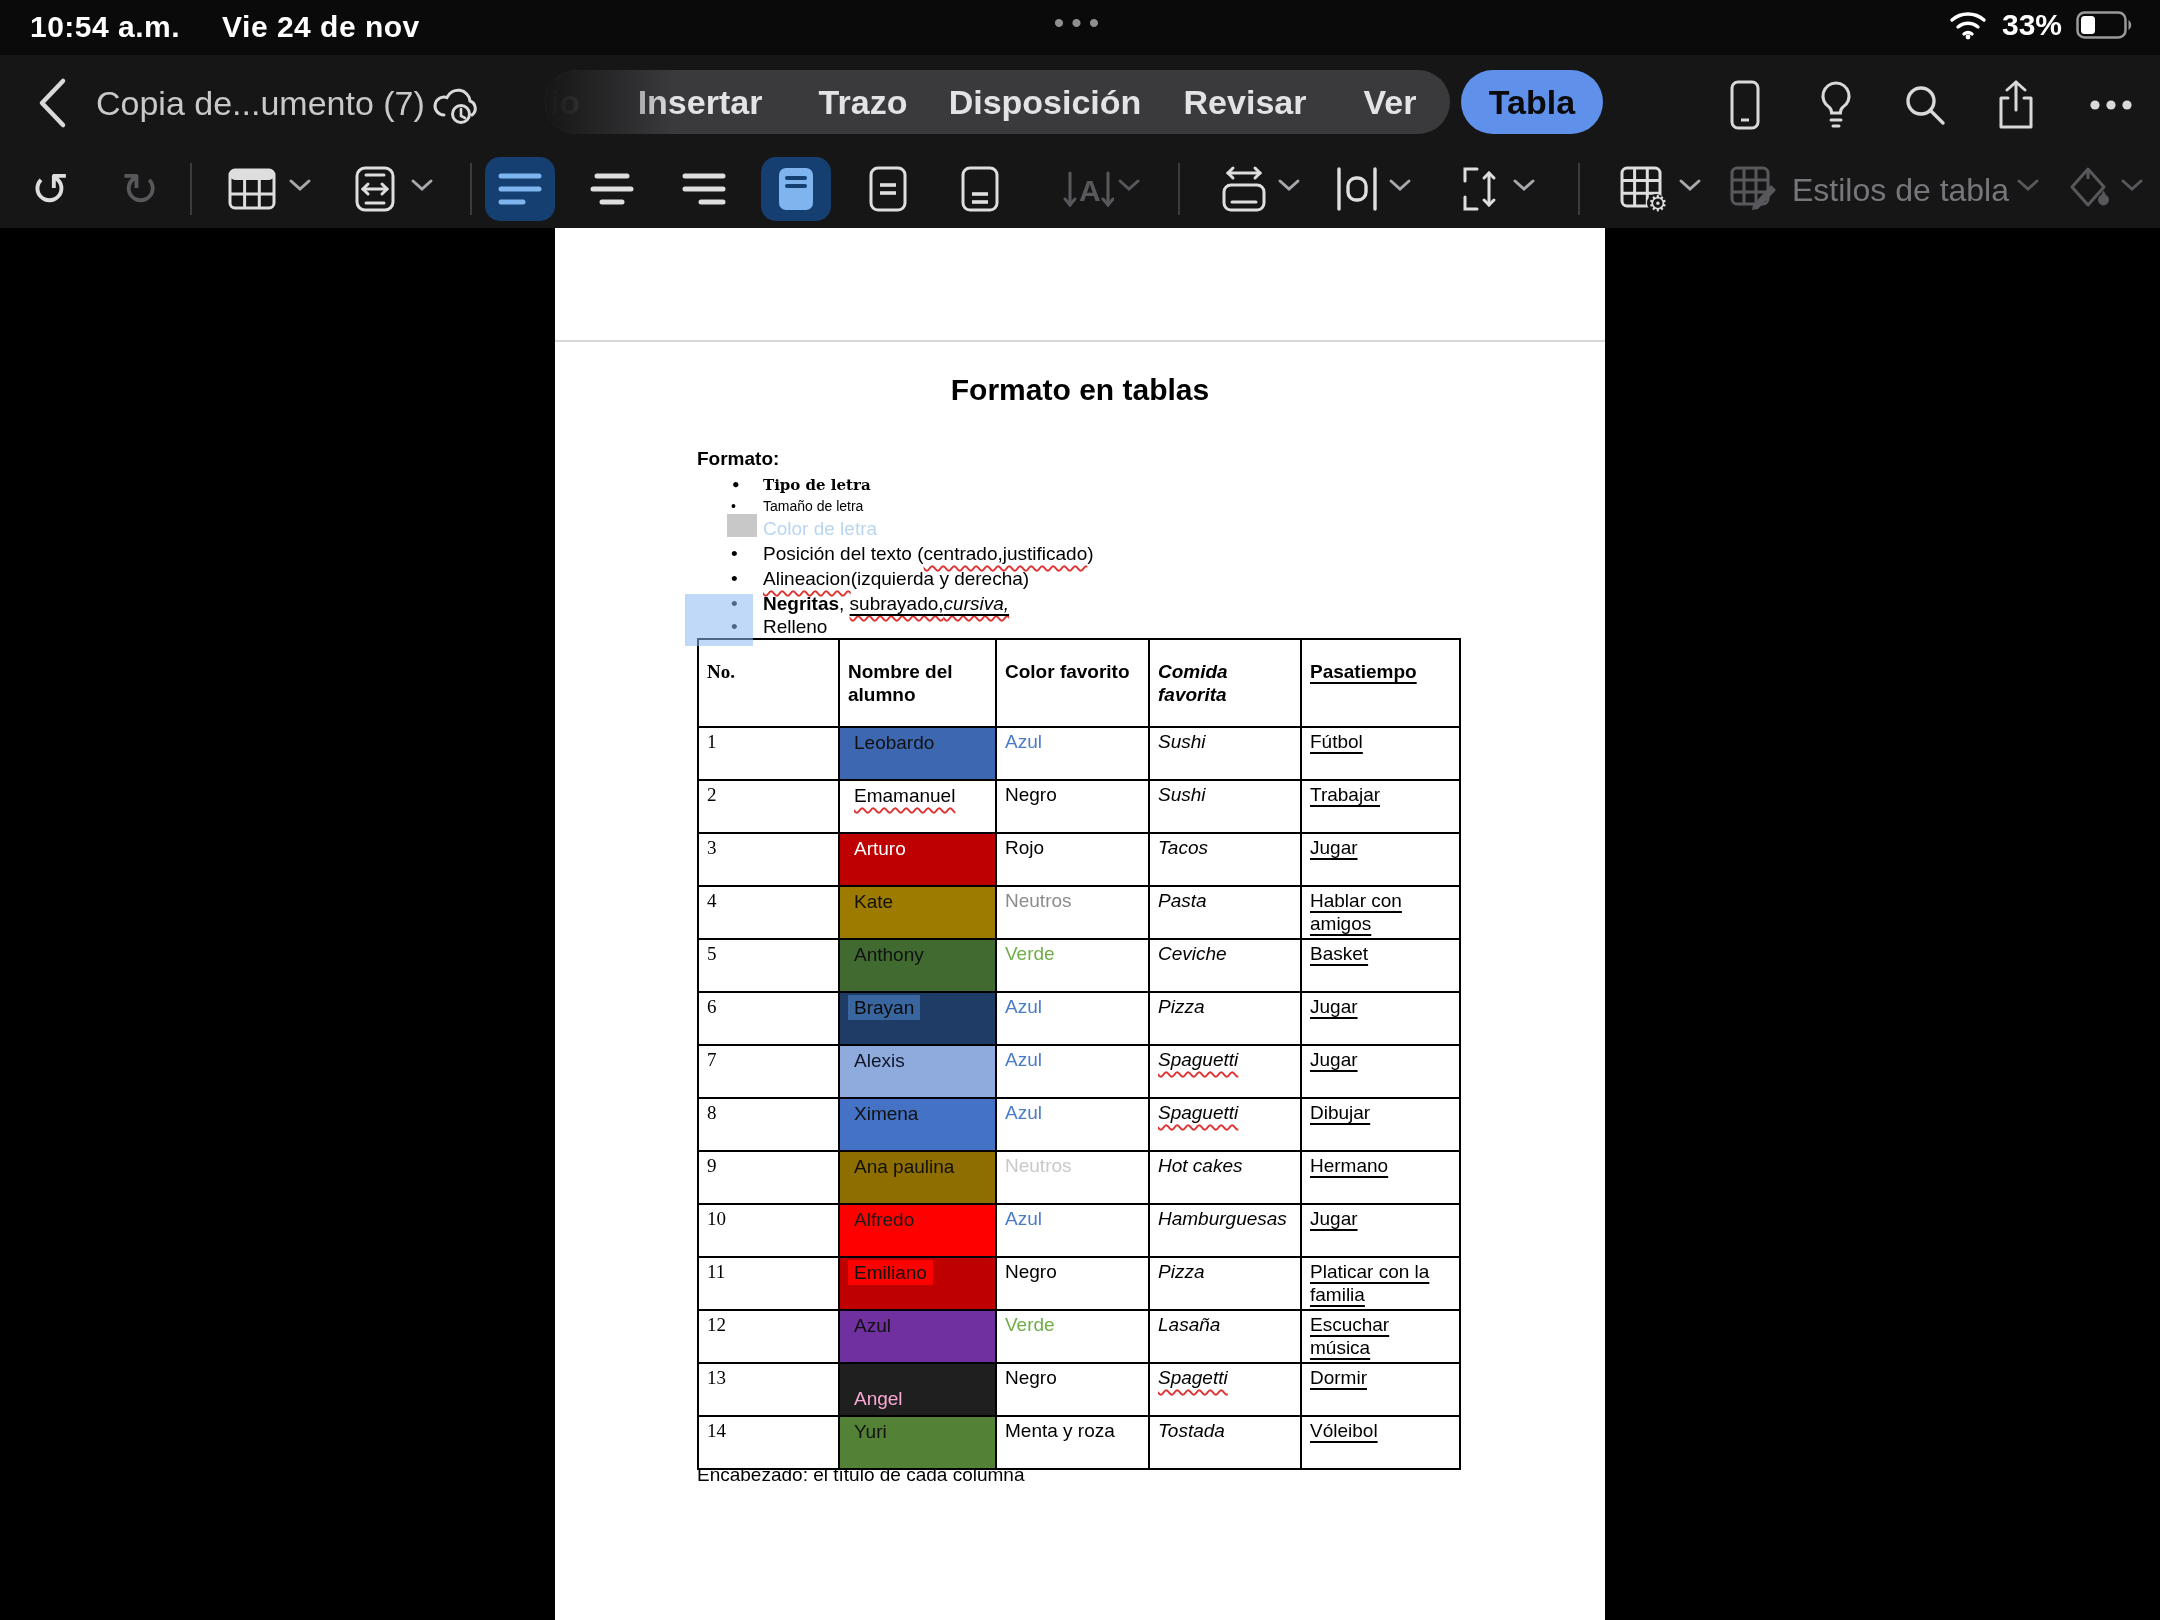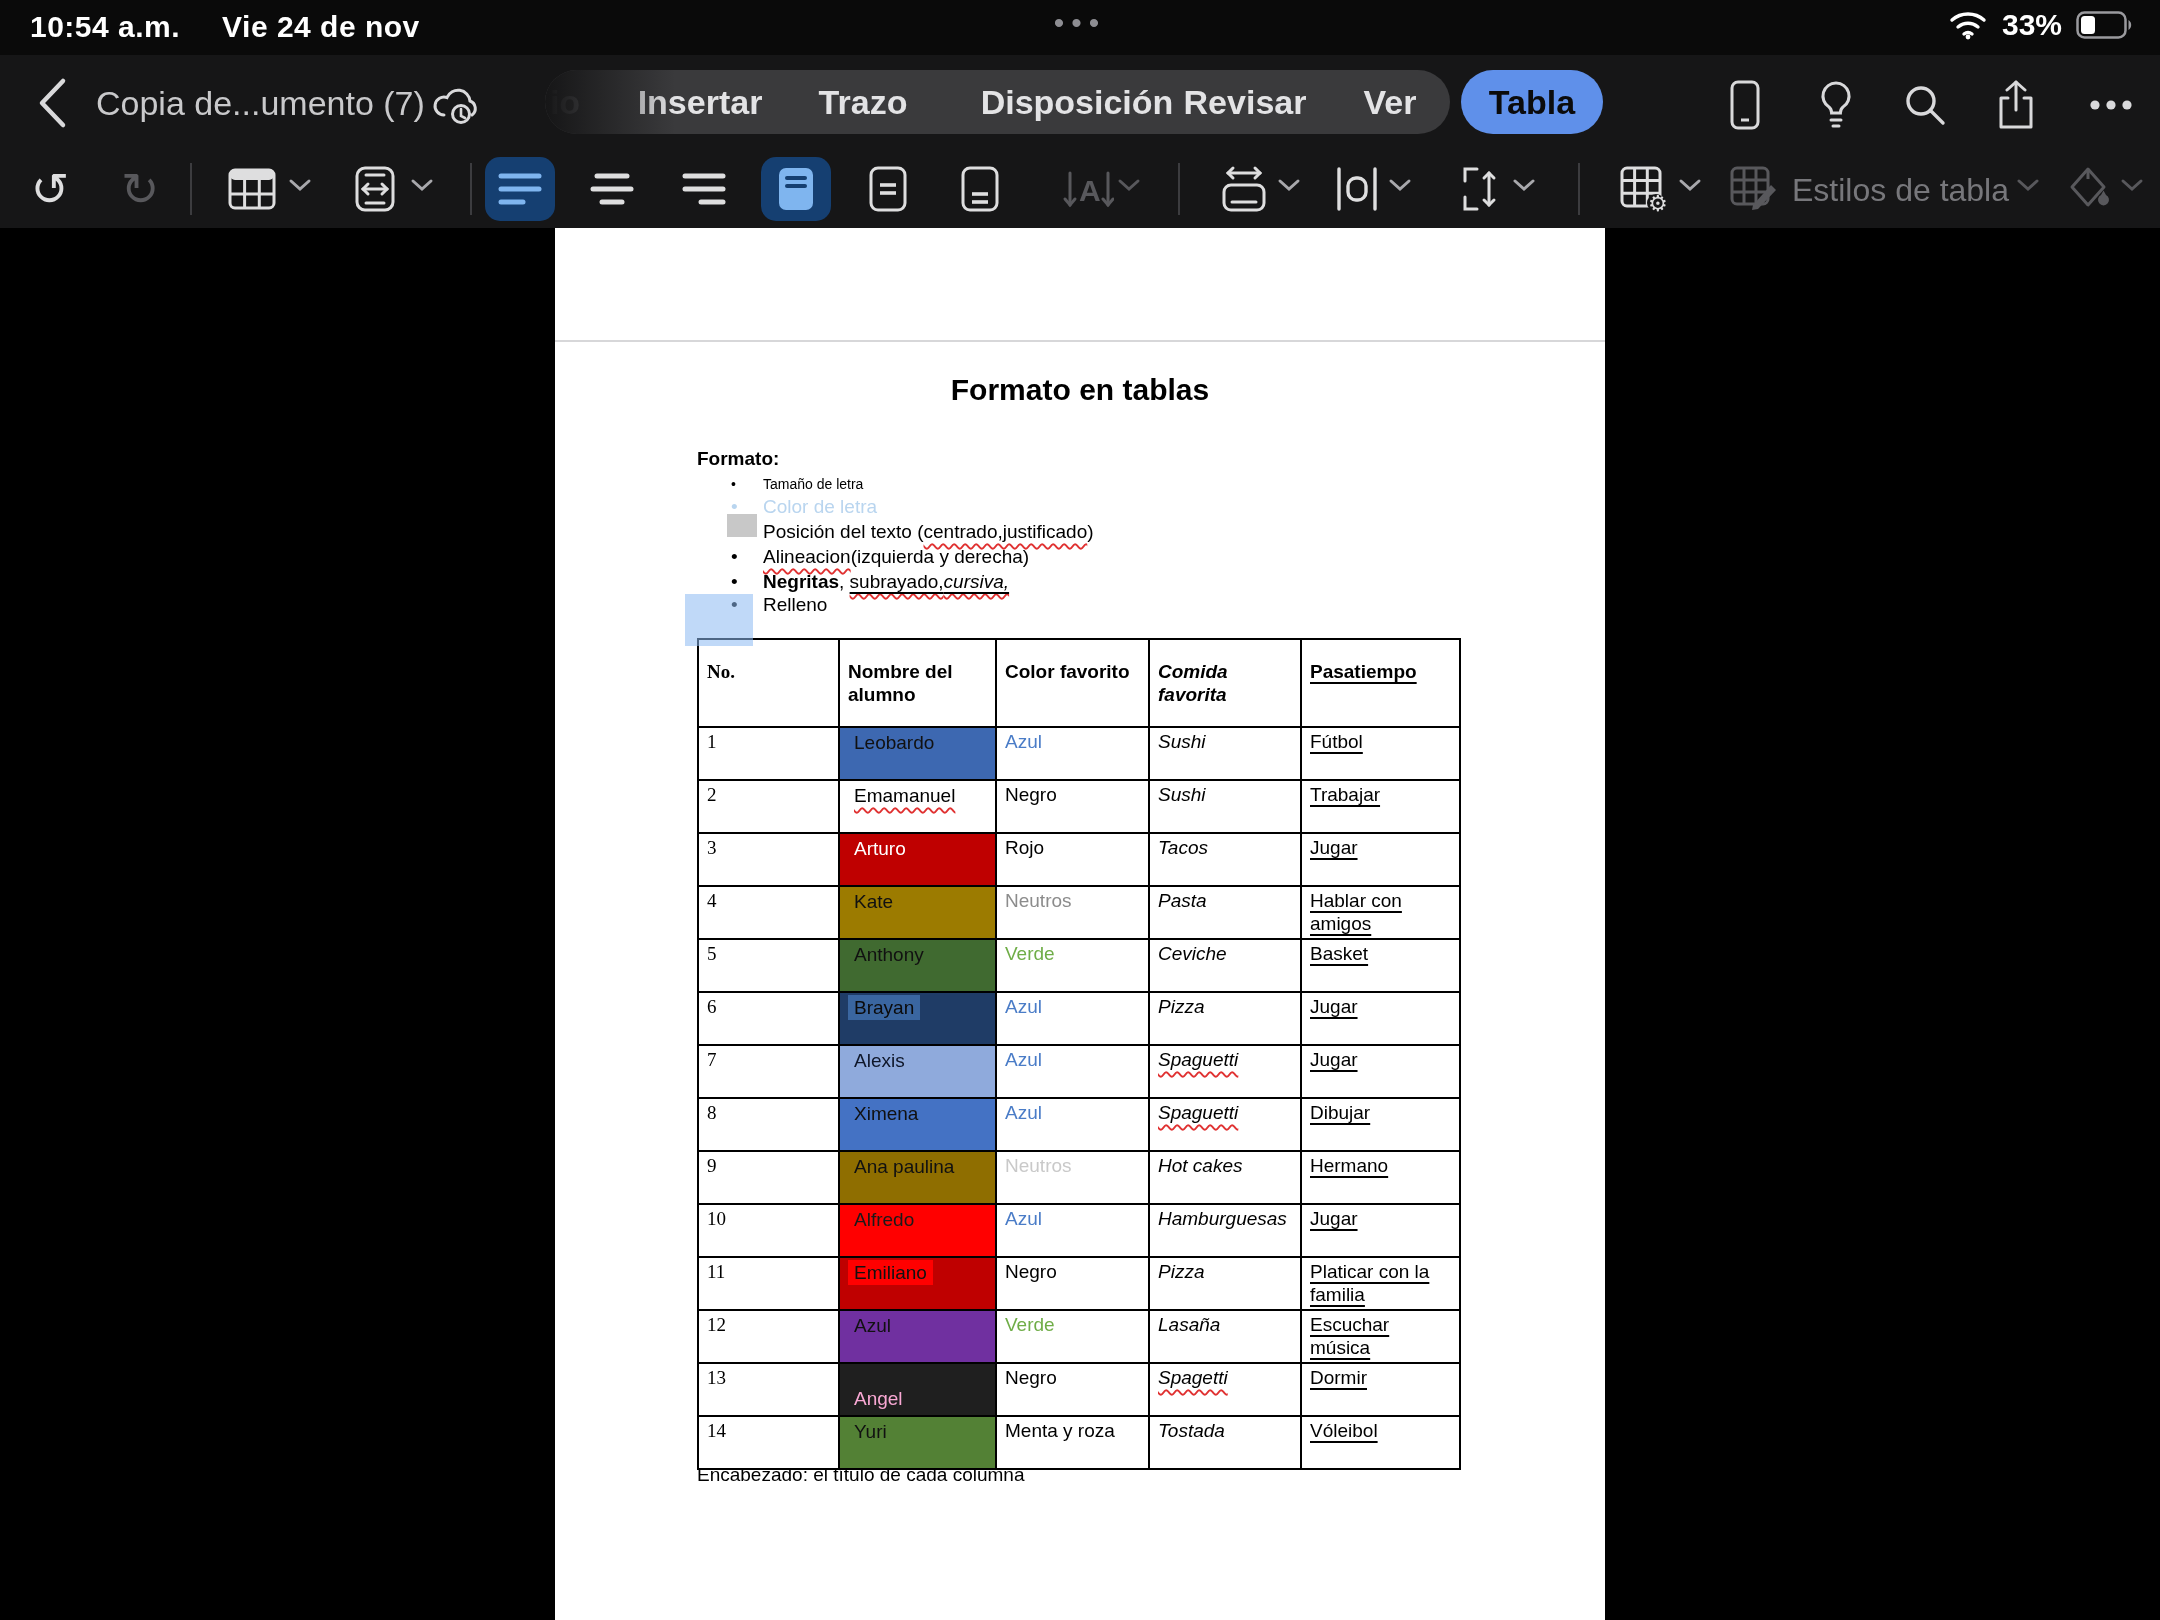--- a/index.html
+++ b/index.html
@@ -119,21 +119,21 @@
       <svg width="54" height="44" viewBox="0 0 54 44" fill="none" stroke="#d9d9db" stroke-width="3" stroke-linecap="round">
         <path d="M14 33 a9 9 0 1 1 3-17.5 a12 12 0 0 1 23 3.5 a8 8 0 0 1 2 14"></path>
         <circle cx="31" cy="32" r="8.5"></circle>
         <path d="M31 27 v7 l4 2" stroke-width="2.6"></path>
       </svg>
     </div>
     <div class="tabstrip">
       <span class="tab partial" style="left:20px;">io</span>
       <span class="tab" style="left:155px;">Insertar</span>
       <span class="tab" style="left:318px;">Trazo</span>
-      <span class="tab" style="left:532px;text-align:right;">Disposición</span>
+      <span class="tab" style="left:500px;text-align:right;">Disposición</span>
       <span class="tab" style="left:700px;">Revisar</span>
       <span class="tab" style="left:845px;">Ver</span>
       <div class="tabstrip-fade"></div>
     </div>
     <div class="tabla-pill" id="tabla-pill" style="background: rgb(95, 144, 234);">Tabla</div>
 
     <div class="tb1-icon" style="left:1719px;">
       <svg width="30" height="50" viewBox="0 0 30 50" fill="none" stroke="#d9d9db" stroke-width="3">
           <rect x="2" y="2" width="26" height="46" rx="6"></rect>
           <line x1="11" y1="40" x2="19" y2="40"></line>
@@ -360,20 +360,21 @@
         </svg>
     </div>
   </div>
 
   <div id="canvas">
     <div id="page">
       <div class="page-top-line"></div>
       <h1 class="doc-h1">Formato en tablas</h1>
       <div class="formato-head">Formato:</div>
       <ul id="bullets">
+          <li class="b-serif"><span>Tipo de letra</span></li>
           <li class="b-small"><span>Tamaño de letra</span></li>
           <li class="b-pale"><span>Color de letra</span></li>
           <li class="b-default"><span>Posición del texto (</span><span class="wavy">centrado,justificado</span><span>)</span></li>
           <li class="b-default"><span class="wavy">Alineacion</span><span>(izquierda y derecha)</span></li>
           <li class="b-default"><span class="seg-b">Negritas</span><span>, </span><span class="wavy"><span class="u-solid">subrayado,</span></span><span class="wavy"><span class="u-solid seg-i">cursiva,</span></span></li>
           <li class="b-default b-last"><span>Relleno</span></li>
         </ul>
       <div class="sel-gray"></div>
       <div class="sel-blue"></div>
 

